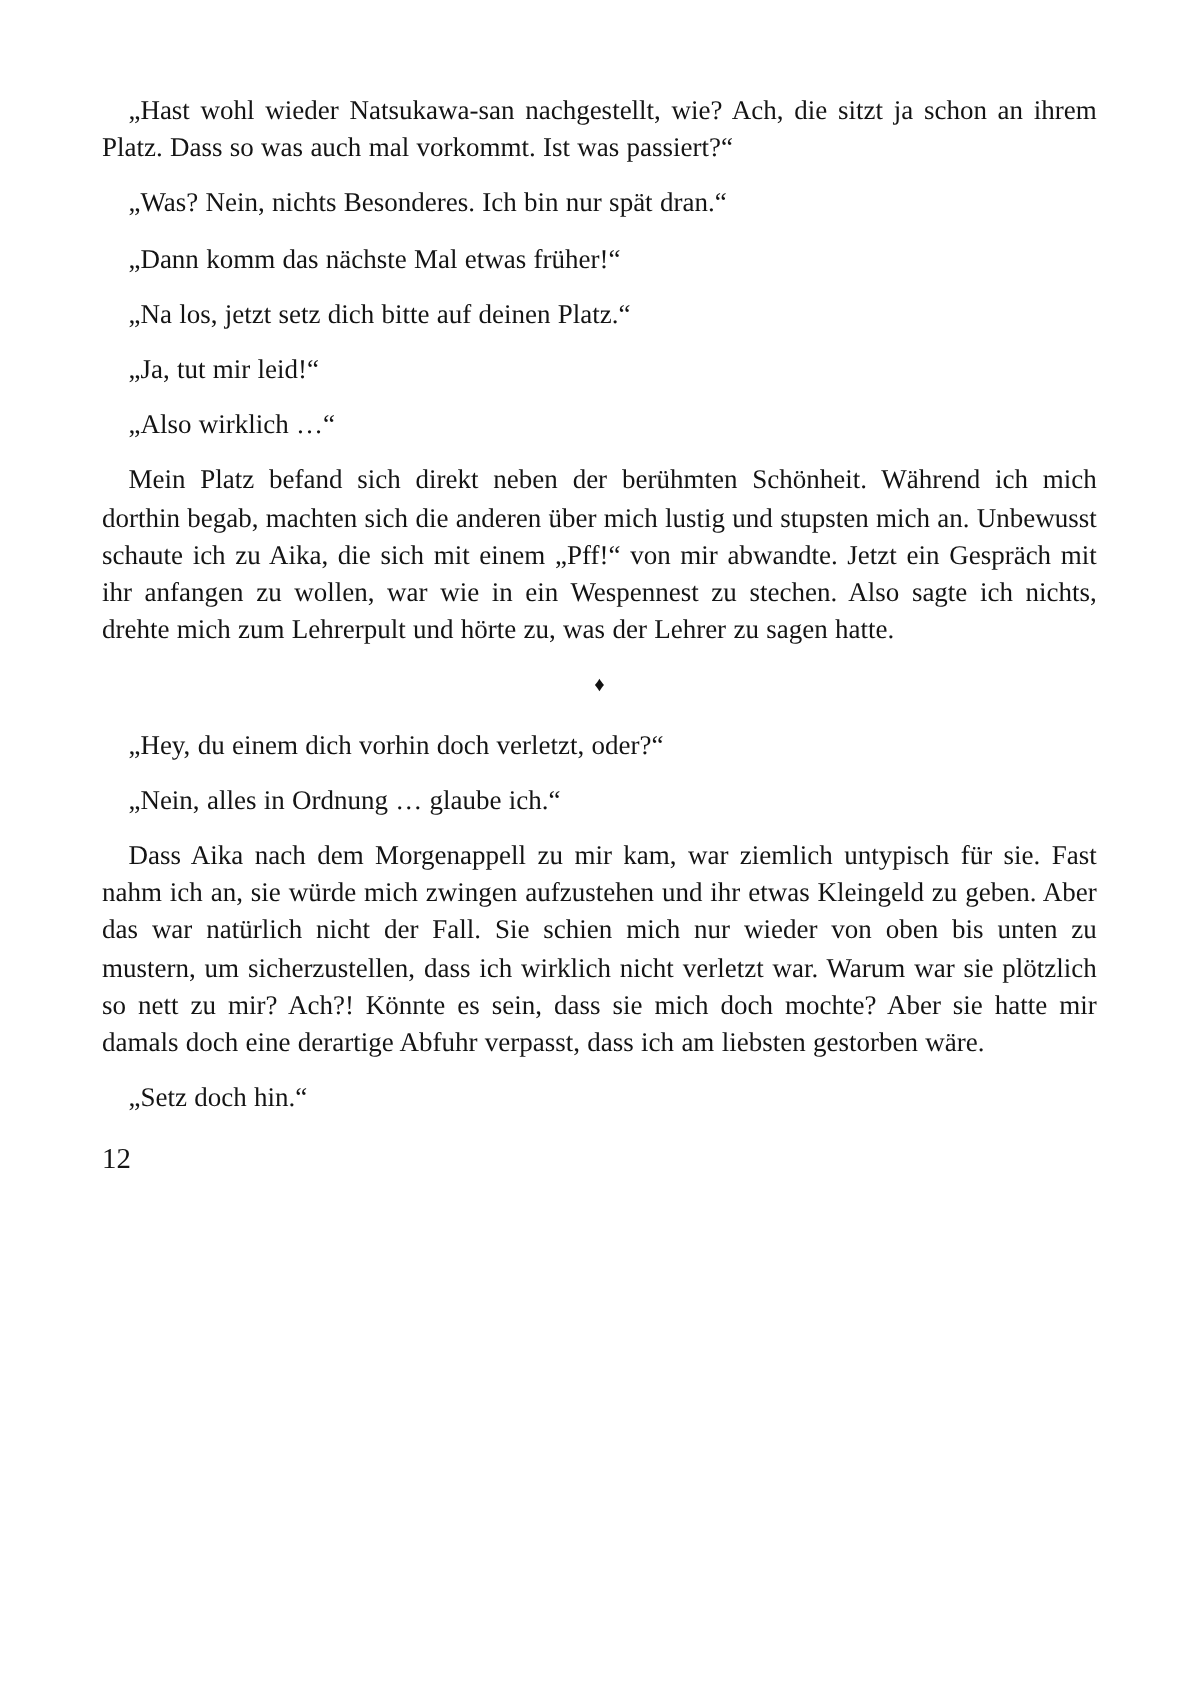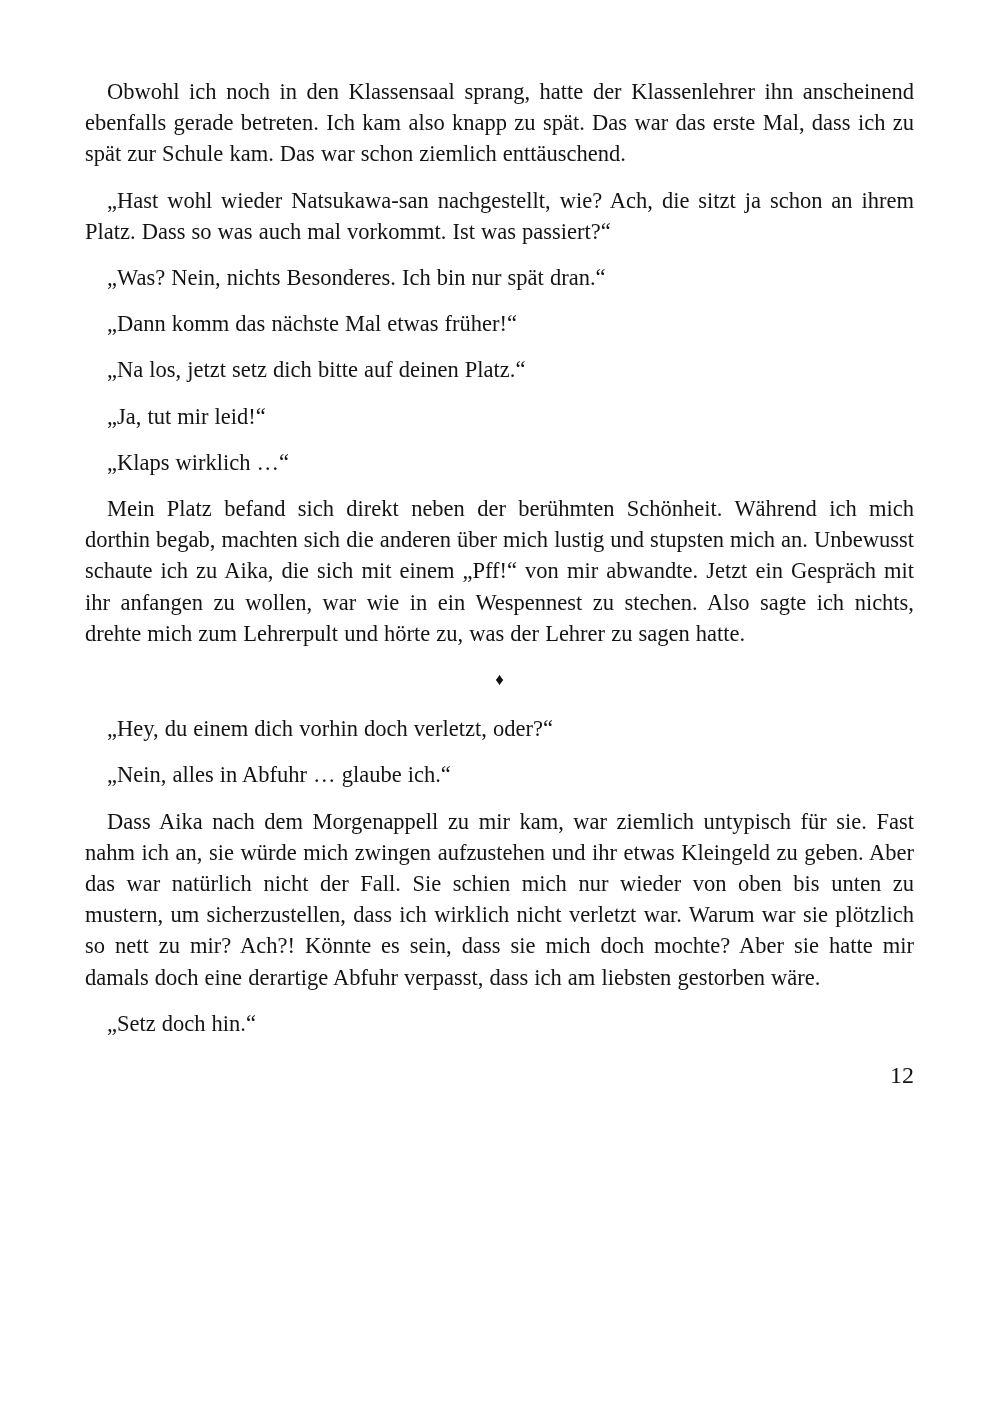--- a/index.html
+++ b/index.html
@@ -34,42 +34,41 @@
   }
   .divider {
     text-align: center;
     margin: 12px 0 18px 0;
     line-height: 31.2px;
     font-size: 17px;
     color: #111111;
   }
   .page-number {
     margin-top: 22px;
-    text-align: right;
+    text-align: left;
     font-size: 24px;
     line-height: 28px;
     color: #141414;
   }
 </style>
 </head>
 <body>
 
 <div class="page">
   <main class="text-block">
-    <p class="para">Obwohl ich noch in den Klassensaal sprang, hatte der Klassenlehrer ihn an­scheinend ebenfalls gerade betreten. Ich kam also knapp zu spät. Das war das erste Mal, dass ich zu spät zur Schule kam. Das war schon ziemlich ent­täuschend.</p>
     <p class="para">„Hast wohl wieder Natsukawa-san nachgestellt, wie? Ach, die sitzt ja schon an ihrem Platz. Dass so was auch mal vorkommt. Ist was passiert?“</p>
     <p class="para">„Was? Nein, nichts Besonderes. Ich bin nur spät dran.“</p>
     <p class="para">„Dann komm das nächste Mal etwas früher!“</p>
     <p class="para">„Na los, jetzt setz dich bitte auf deinen Platz.“</p>
     <p class="para">„Ja, tut mir leid!“</p>
-    <p class="para">„Klaps wirklich …“</p>
+    <p class="para">„Also wirklich …“</p>
     <p class="para">Mein Platz befand sich direkt neben der berühmten Schönheit. Während ich mich dorthin begab, machten sich die anderen über mich lustig und stupsten mich an. Unbewusst schaute ich zu Aika, die sich mit einem „Pff!“ von mir ab­wandte. Jetzt ein Gespräch mit ihr anfangen zu wollen, war wie in ein Wespen­nest zu stechen. Also sagte ich nichts, drehte mich zum Lehrerpult und hörte zu, was der Lehrer zu sagen hatte.</p>
 
     <div class="divider"><span>♦</span></div>
 
     <p class="para">„Hey, du einem dich vorhin doch verletzt, oder?“</p>
-    <p class="para">„Nein, alles in Abfuhr … glaube ich.“</p>
+    <p class="para">„Nein, alles in Ordnung … glaube ich.“</p>
     <p class="para">Dass Aika nach dem Morgenappell zu mir kam, war ziemlich untypisch für sie. Fast nahm ich an, sie würde mich zwingen aufzustehen und ihr etwas Klein­geld zu geben. Aber das war natürlich nicht der Fall. Sie schien mich nur wieder von oben bis unten zu mustern, um sicherzustellen, dass ich wirklich nicht ver­letzt war. Warum war sie plötzlich so nett zu mir? Ach?! Könnte es sein, dass sie mich doch mochte? Aber sie hatte mir damals doch eine derartige Abfuhr verpasst, dass ich am liebsten gestorben wäre.</p>
     <p class="para">„Setz doch hin.“</p>
   </main>
 
   <footer class="page-number">12</footer>
 </div>
 
 </body></html>

